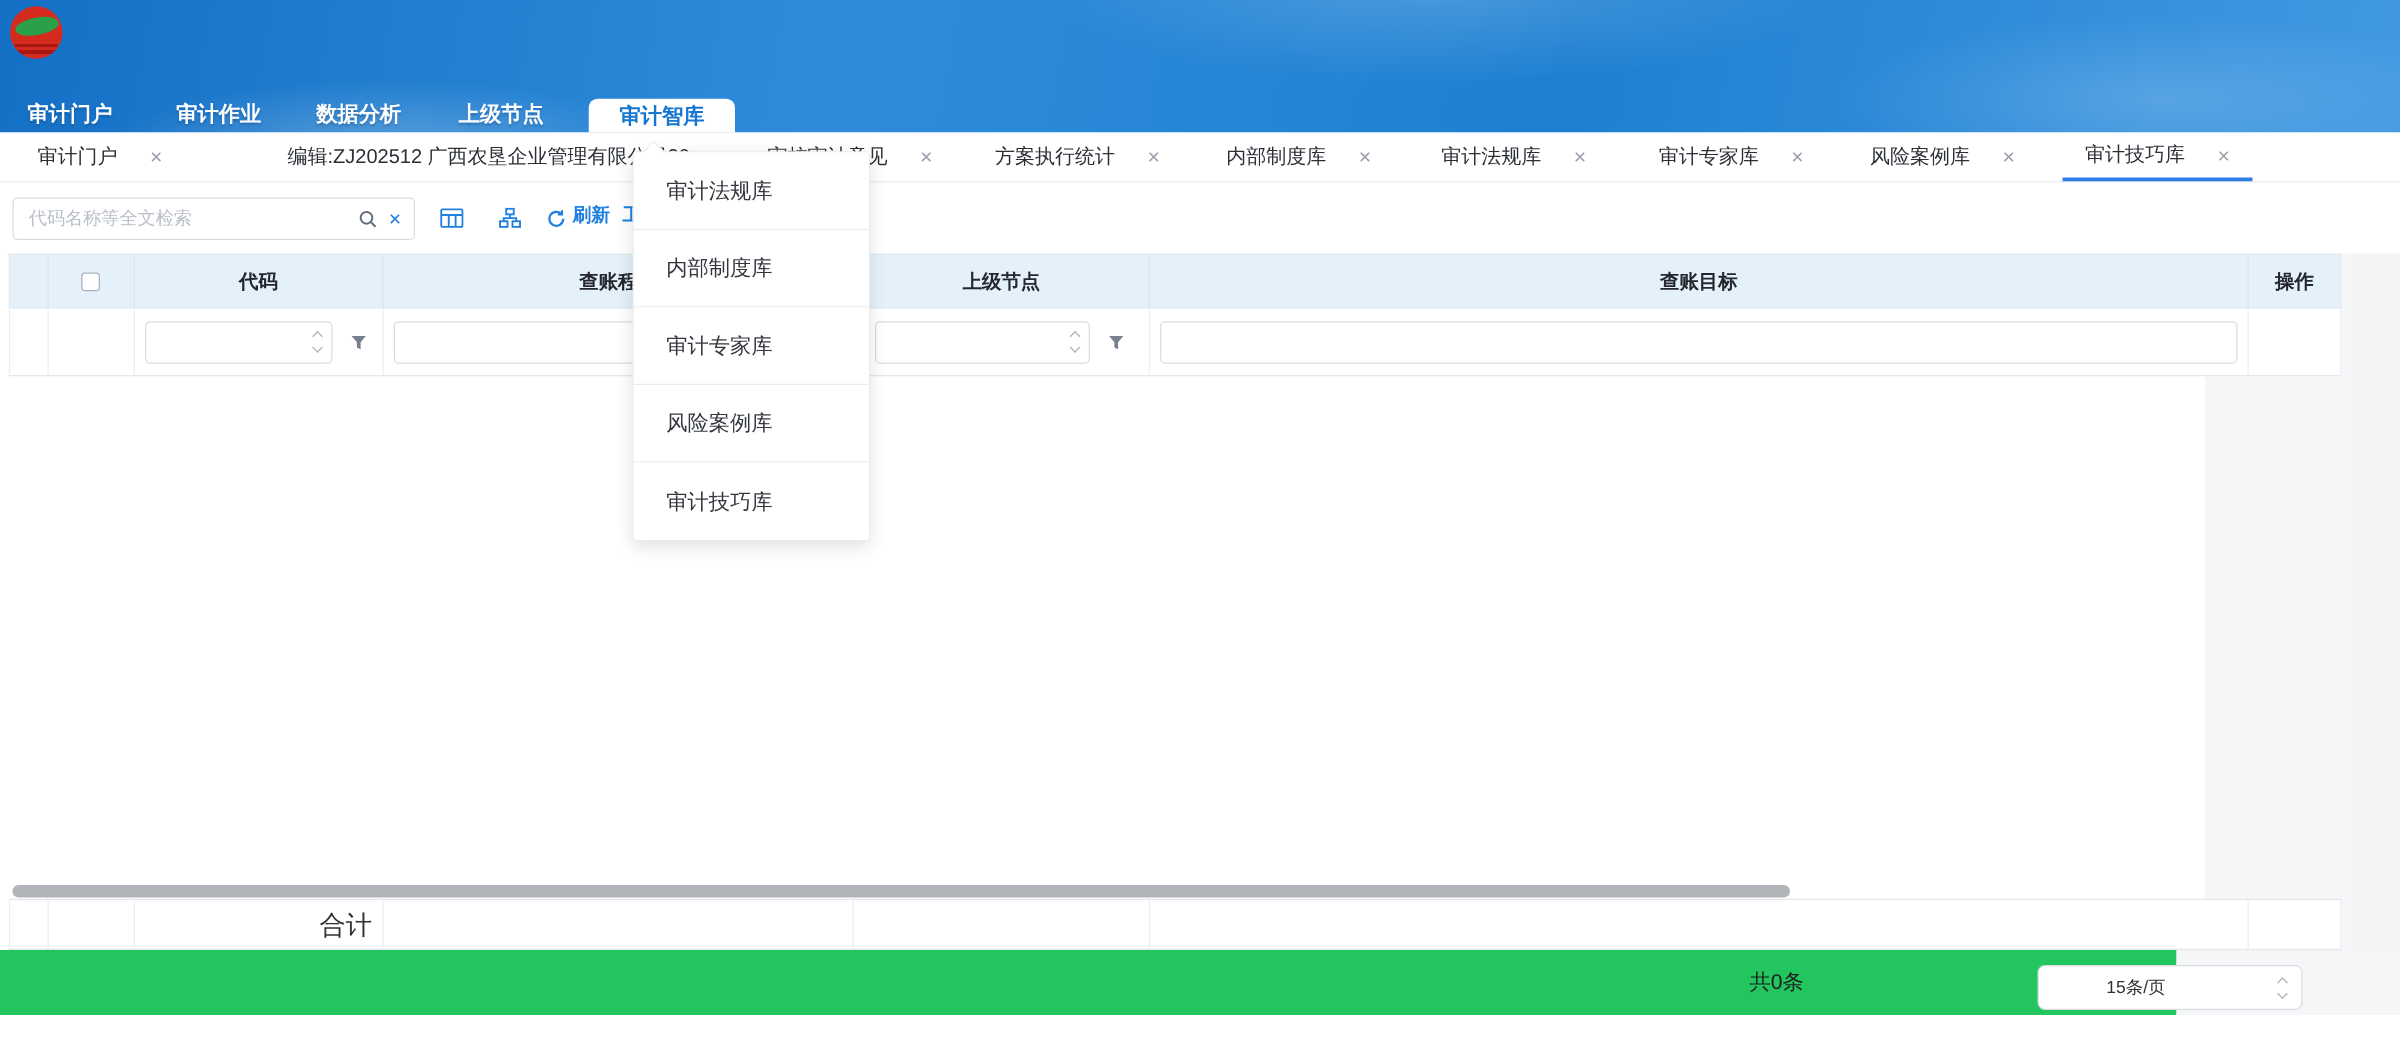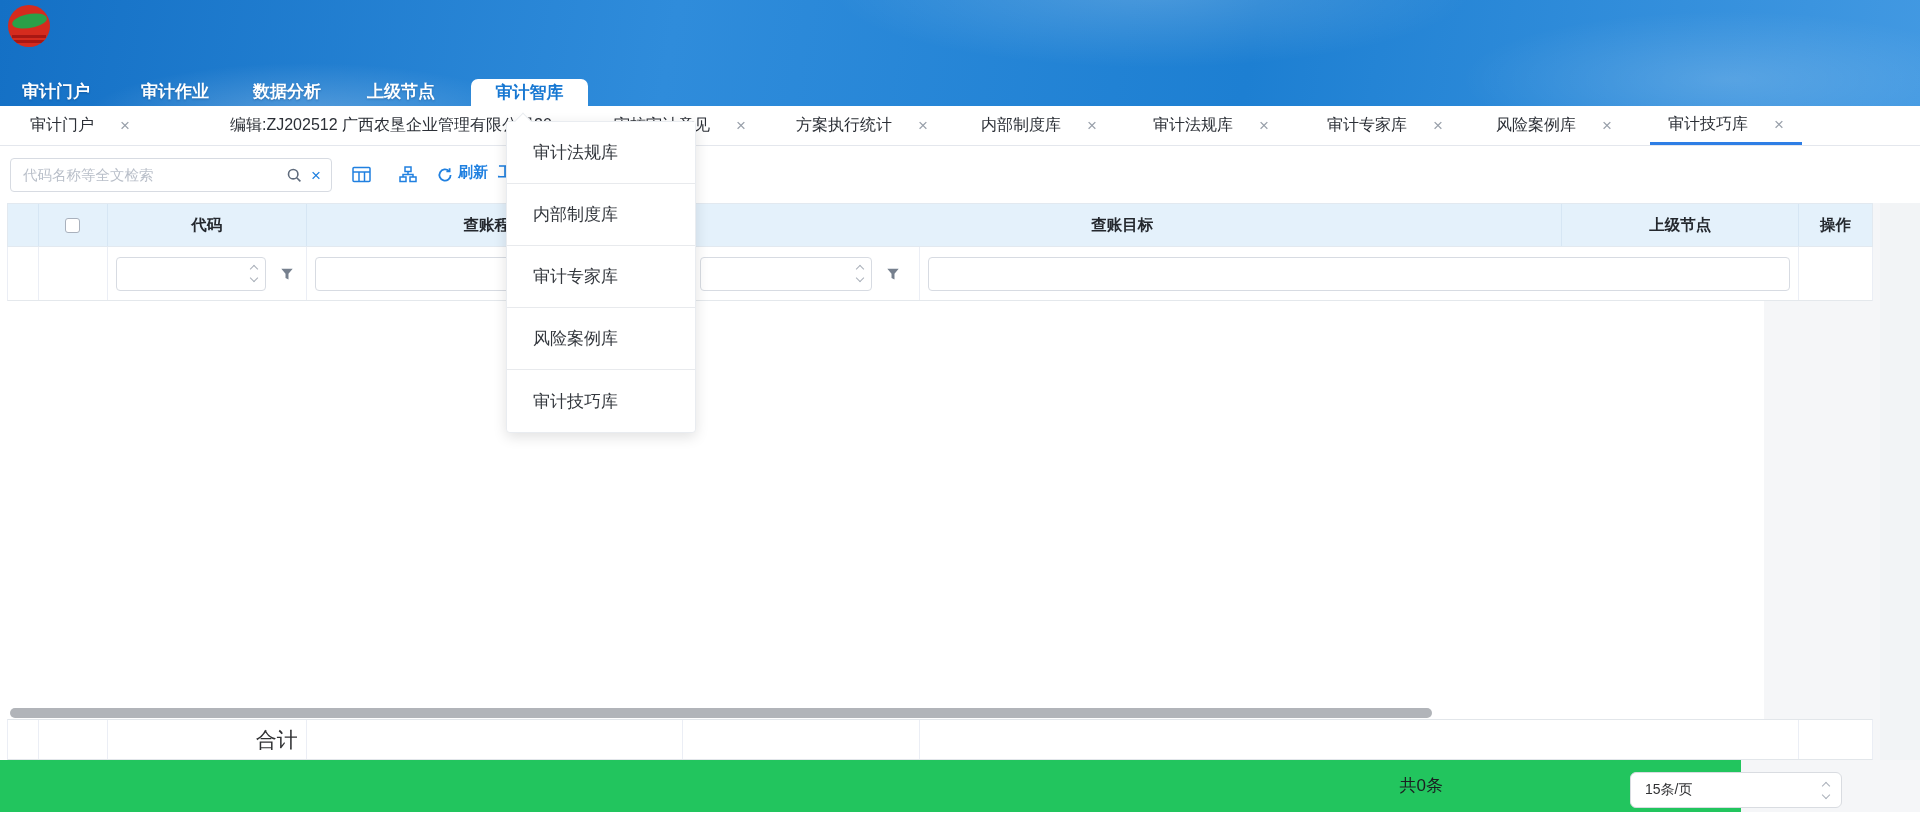--- a/index.html
+++ b/index.html
@@ -90,21 +90,21 @@
   .tsummary .cell:last-child { border-right:none; }
   .sum-label { width:100%; text-align:right; padding-right:8px; font-size:21px; color:#303133; }
 
   
   .footer { position:absolute; left:0; top:760px; width:1741px; height:52px; background:#22c55e; }
   .bottom-white { position:absolute; left:0; top:812px; width:1920px; height:27px; background:#fff; }
   .total-label { position:absolute; right:298px; top:14px; font-size:17px; color:#1c1e21; }
   .page-size-select { position:absolute; left:1630px; top:12px; width:212px; height:36px; background:#fff;
     border:1px solid #d9dce1; border-radius:6px; display:flex; align-items:center;
     justify-content:space-between; padding:0 12px 0 14px; cursor:pointer; }
-  .page-size-select span { font-size:14px; color:#303133; }
+  .page-size-select span { font-size:14px; color:#303133;margin-left:40px; }
 
   
   .dropdown { position:absolute; left:506px; top:121px; width:190px; background:#fff; z-index:50;
     border:1px solid #e9ecf0; border-radius:4px; box-shadow:0 4px 14px rgba(0,0,0,.12); }
   .dropdown-arrow { position:absolute; left:10px; top:-7px; width:12px; height:12px; background:#fff;
     border-left:1px solid #e9ecf0; border-top:1px solid #e9ecf0; transform:rotate(45deg); }
   .menu-item { height:62px; display:flex; align-items:center; padding-left:26px; font-size:17px;
     color:#33373d; border-bottom:1px solid #e8eaed; cursor:pointer; background:#fff; }
   .menu-item:last-child { border-bottom:none; }
   .menu-item:first-child { border-radius:4px 4px 0 0; }
@@ -205,22 +205,22 @@
 <div class="grid-area">
   <div class="right-gutter"></div>
 
   <div class="trow thead">
     <div class="cell c1"></div>
     <div class="cell c2">
       <span class="checkbox"></span>
     </div>
     <div class="cell c3">代码</div>
     <div class="cell c4">查账程序</div>
+    <div class="cell c5">上级节点</div>
     <div class="cell c6">查账目标</div>
-    <div class="cell c5">上级节点</div>
     <div class="cell c7">操作</div>
   </div>
 
   <div class="trow tfilter">
     <div class="cell c1"></div>
     <div class="cell c2"></div>
     <div class="cell c3">
       <div class="fselect" style="width:150px">
         <span class="carets">
             <i class="up"></i>

